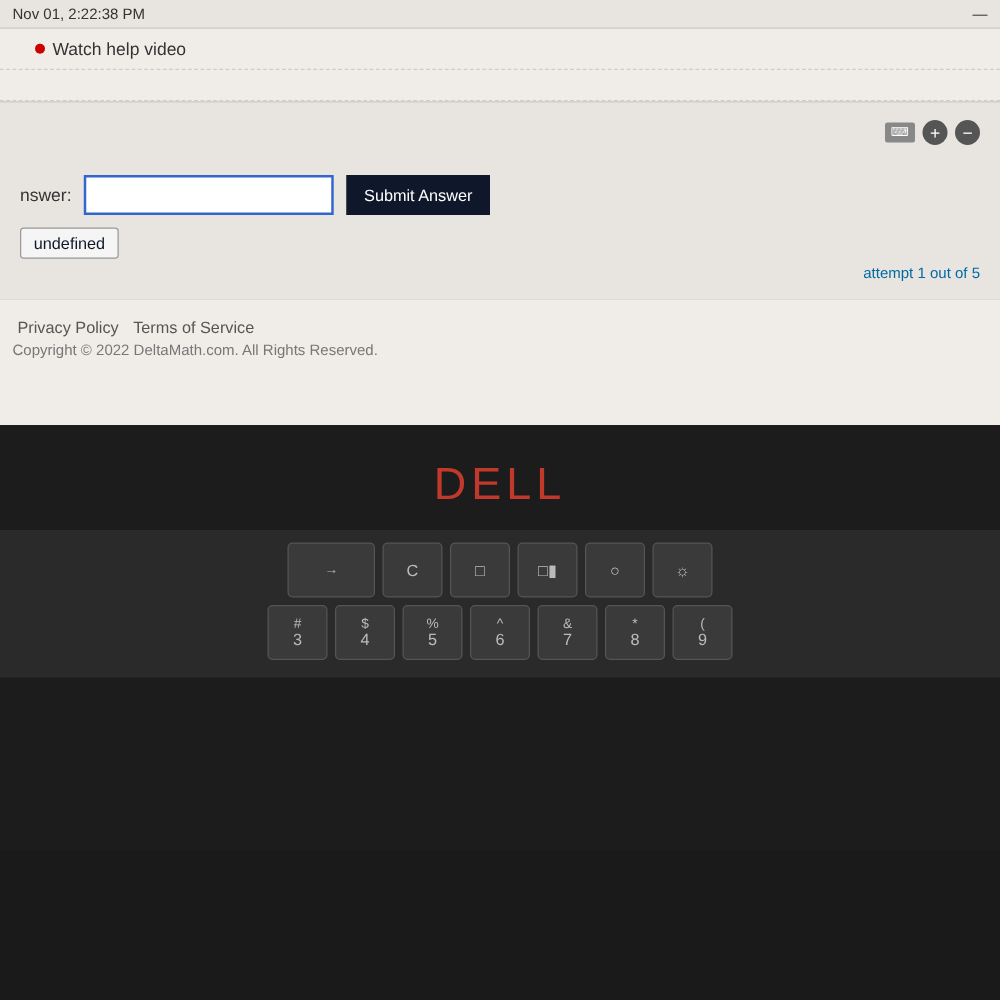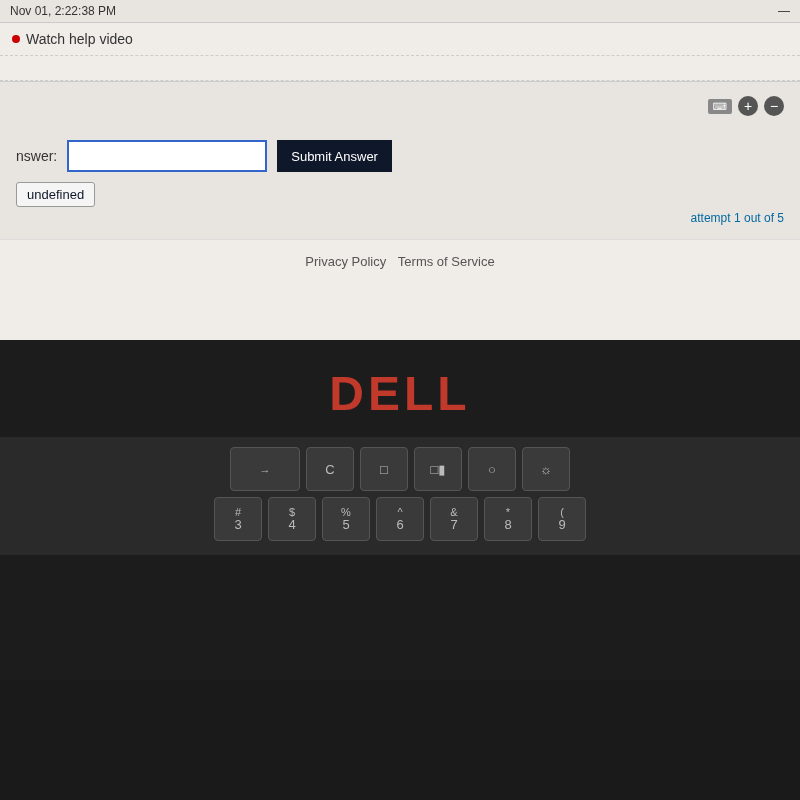--- a/index.html
+++ b/index.html
@@ -27,21 +27,21 @@
       font-size: 12px;
       color: #333;
       border-bottom: 1px solid #ccc;
       display: flex;
       justify-content: space-between;
       align-items: center;
     }
 
     
     .watch-help {
-      padding: 8px 12px;
+      padding: 8px 28px;
       border-bottom: 1px dashed #ccc;
       display: flex;
       align-items: center;
       gap: 6px;
       font-size: 14px;
       color: #333;
     }
 
     .watch-help-dot {
       width: 8px;
@@ -158,21 +158,21 @@
       text-align: right;
       font-size: 12px;
       color: #0369a1;
       margin-top: 4px;
     }
 
     
     .footer {
       background: #f0ede8;
       padding: 14px 10px 10px 10px;
-      text-align: center;
+      text-align: left;
       border-top: 1px solid #ddd;
     }
 
     .footer-links {
       font-size: 13px;
       color: #555;
       margin-bottom: 4px;
     }
 
     .footer-links a {
@@ -193,22 +193,22 @@
       background: #1c1c1c;
       display: flex;
       flex-direction: column;
       align-items: center;
       justify-content: flex-start;
       padding-top: 16px;
     }
 
     
     .dell-logo {
-      font-size: 48px;
-      font-weight: bold;
+      font-size: 36px;
+      font-weight: normal;
       color: #c0392b;
       letter-spacing: 4px;
       margin-top: 10px;
       font-family: 'Arial Black', sans-serif;
     }
 
     
     .keyboard-area {
       width: 800px;
       background: #2a2a2a;
@@ -291,20 +291,21 @@
       <span class="undefined-tag">undefined</span>
     </div>
     <div class="attempt-text">attempt 1 out of 5</div>
   </div>
 
   <div class="footer">
     <div class="footer-links">
       <a>Privacy Policy</a>
       <a>Terms of Service</a>
     </div>
+    <div class="footer-copyright">Copyright © 2022 DeltaMath.com. All Rights Reserved.</div>
   </div>
 
 </div>
 
 <div class="bezel">
   <div class="dell-logo">DELL</div>
 
   <div class="keyboard-area">
 
     <div class="keyboard-row">

